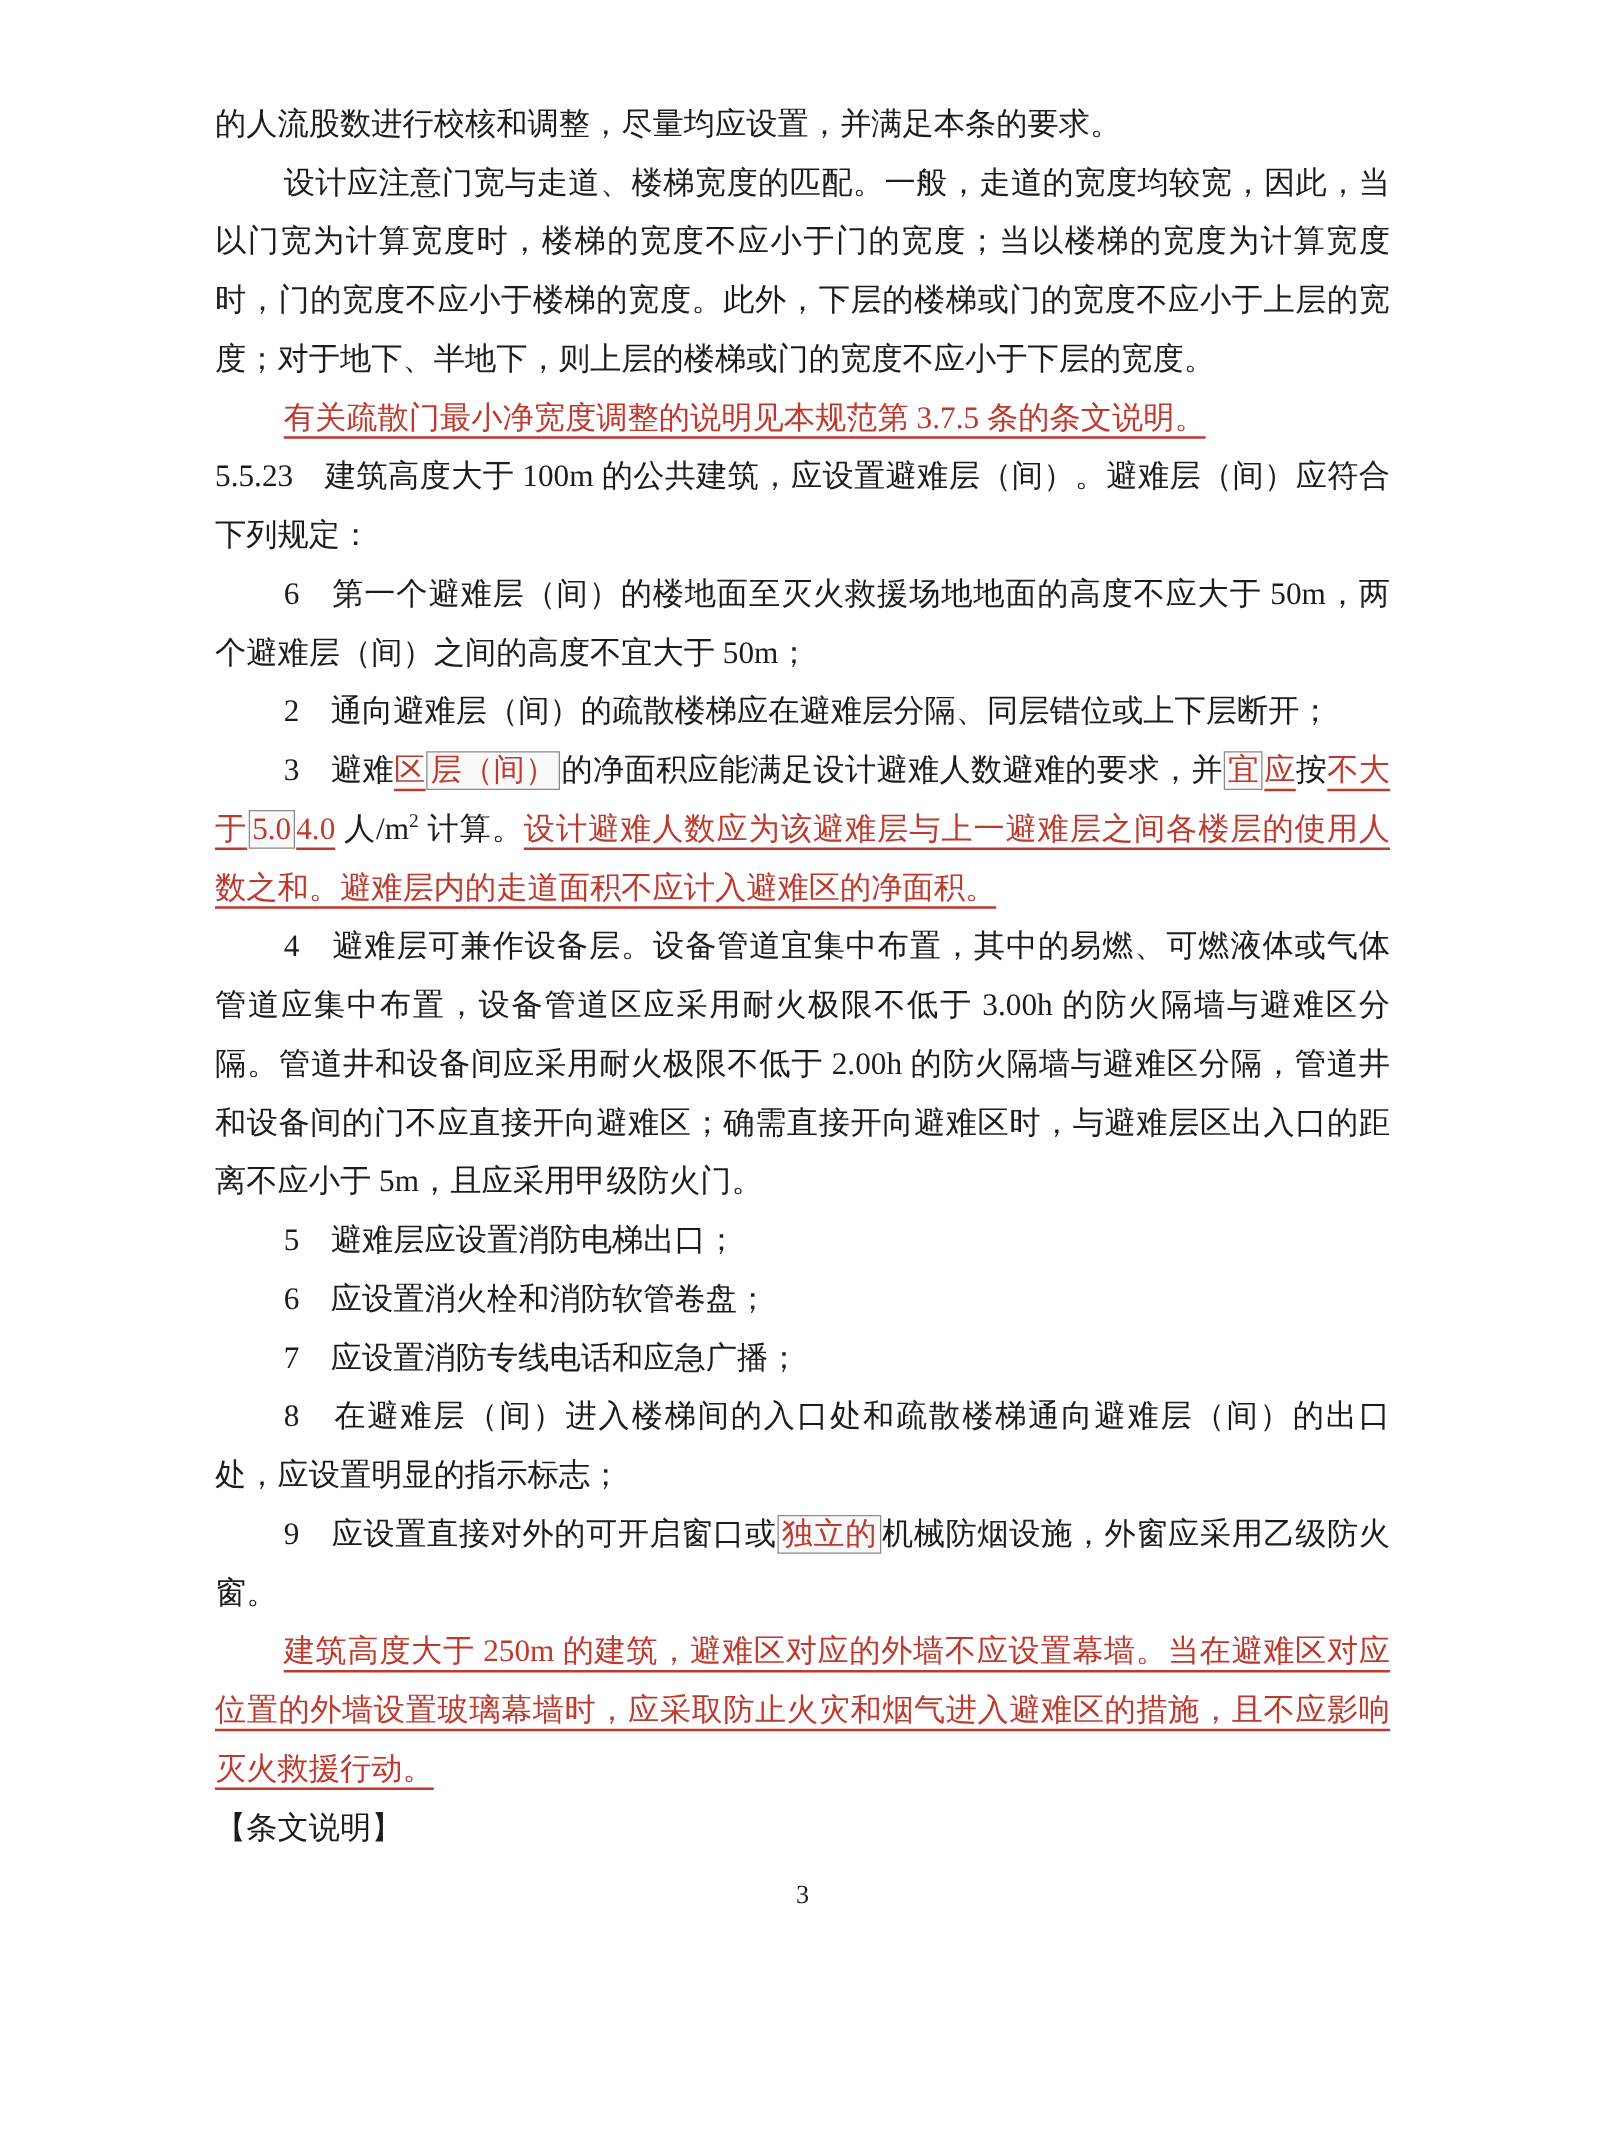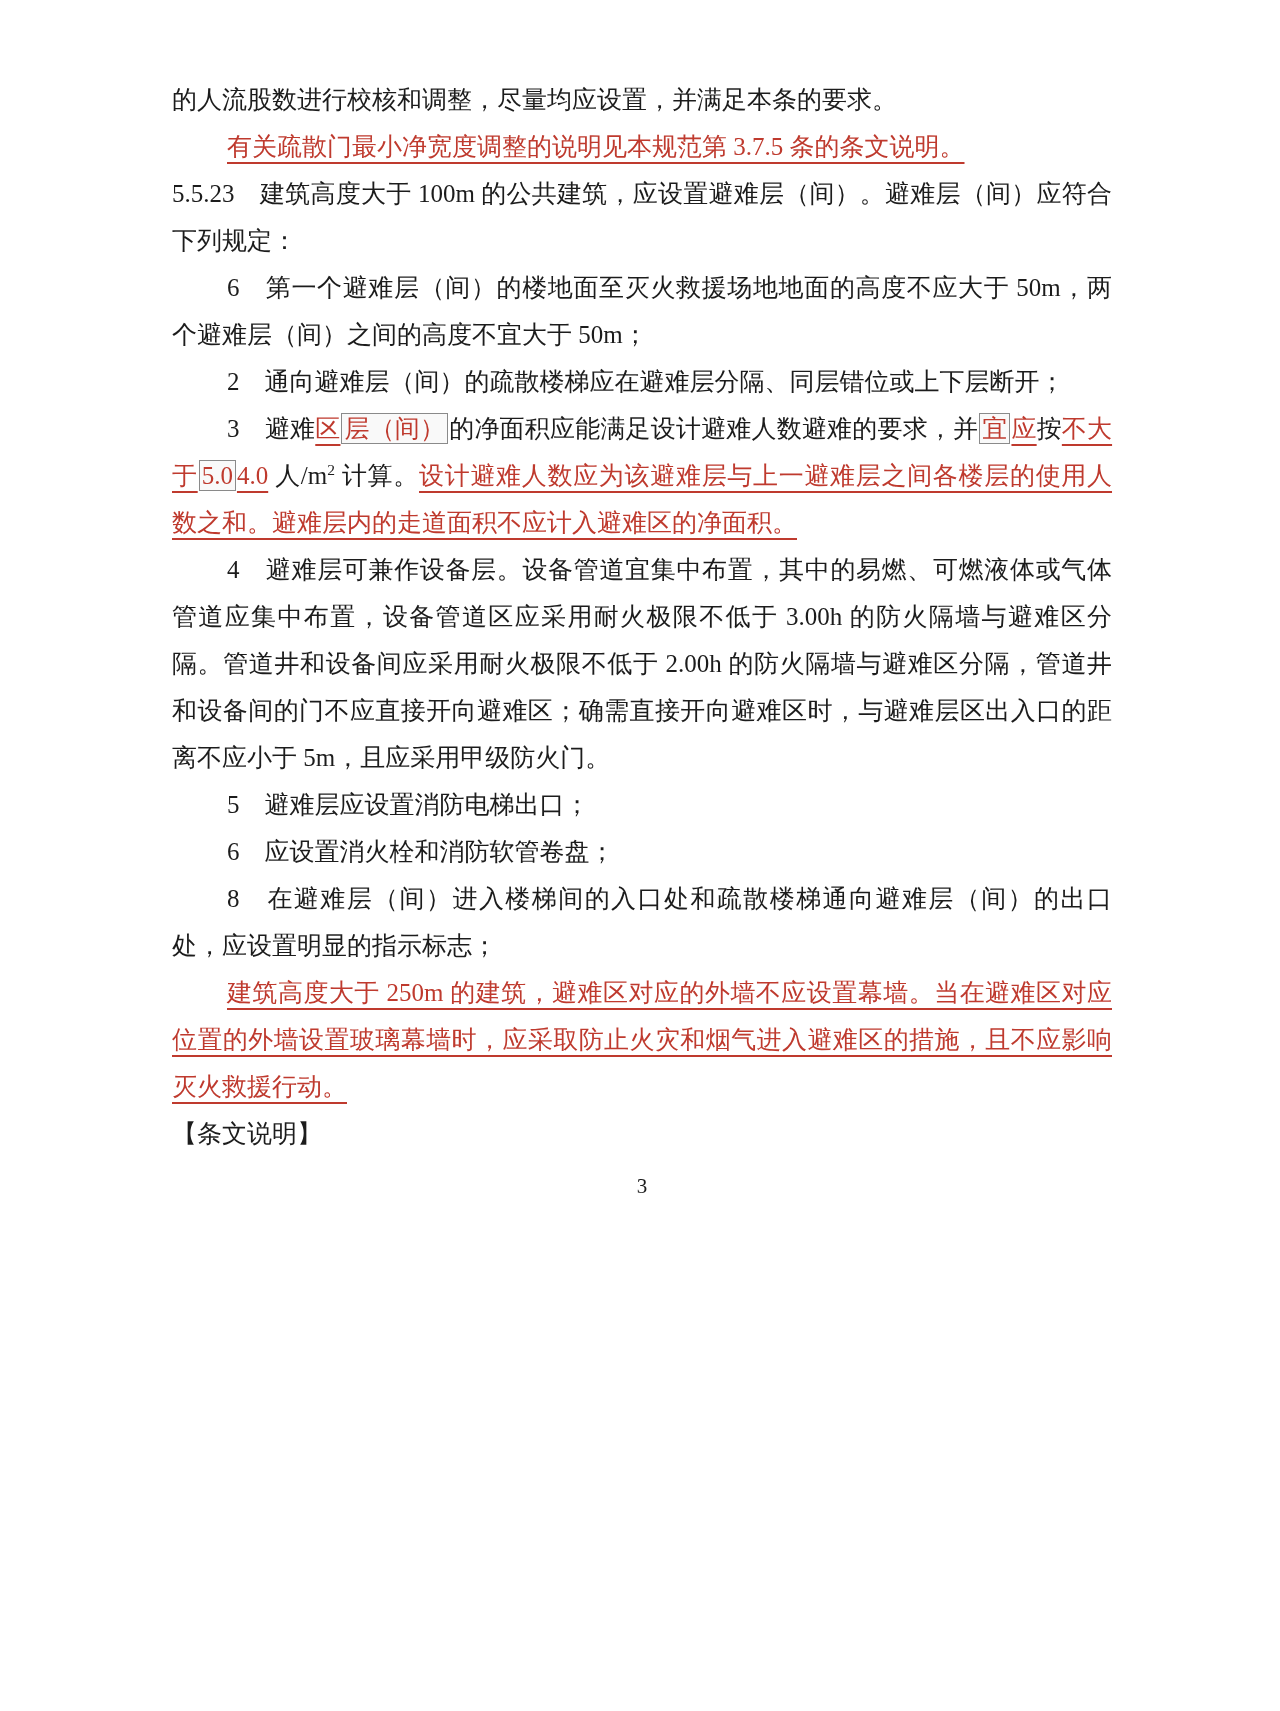--- a/index.html
+++ b/index.html
@@ -65,26 +65,29 @@
     line-height: 30px;
     color: var(--ink);
   }
 </style>
 </head>
 <body>
 
 <div class="page">
   <div id="doc">
       <p><span class="run-b">的人流股数进行校核和调整，尽量均应设置，并满足本条的要求。</span></p>
+      <p class="ind"><span class="run-b">设计应注意门宽与走道、楼梯宽度的匹配。一般，走道的宽度均较宽，因此，当以门宽为计算宽度时，楼梯的宽度不应小于门的宽度；当以楼梯的宽度为计算宽度时，门的宽度不应小于楼梯的宽度。此外，下层的楼梯或门的宽度不应小于上层的宽度；对于地下、半地下，则上层的楼梯或门的宽度不应小于下层的宽度。</span></p>
       <p class="ind"><span class="run-r">有关疏散门最小净宽度调整的说明见本规范第 3.7.5 条的条文说明。</span></p>
       <p><span class="run-b">5.5.23　建筑高度大于 100m 的公共建筑，应设置避难层（间）。避难层（间）应符合下列规定：</span></p>
       <p class="ind"><span class="run-b">6　第一个避难层（间）的楼地面至灭火救援场地地面的高度不应大于 50m，两个避难层（间）之间的高度不宜大于 50m；</span></p>
       <p class="ind"><span class="run-b">2　通向避难层（间）的疏散楼梯应在避难层分隔、同层错位或上下层断开；</span></p>
       <p class="ind"><span class="run-b">3　避难</span><span class="run-r">区</span><span class="run-rb">层（间）</span><span class="run-b">的净面积应能满足设计避难人数避难的要求，并</span><span class="run-rb">宜</span><span class="run-r">应</span><span class="run-b">按</span><span class="run-r">不大于</span><span class="run-rb">5.0</span><span class="run-r">4.0</span><span class="run-b"> 人/m</span><span class="run-sup">2</span><span class="run-b"> 计算。</span><span class="run-r">设计避难人数应为该避难层与上一避难层之间各楼层的使用人数之和。避难层内的走道面积不应计入避难区的净面积。</span></p>
       <p class="ind"><span class="run-b">4　避难层可兼作设备层。设备管道宜集中布置，其中的易燃、可燃液体或气体管道应集中布置，设备管道区应采用耐火极限不低于 3.00h 的防火隔墙与避难区分隔。管道井和设备间应采用耐火极限不低于 2.00h 的防火隔墙与避难区分隔，管道井和设备间的门不应直接开向避难区；确需直接开向避难区时，与避难层区出入口的距离不应小于 5m，且应采用甲级防火门。</span></p>
       <p class="ind"><span class="run-b">5　避难层应设置消防电梯出口；</span></p>
       <p class="ind"><span class="run-b">6　应设置消火栓和消防软管卷盘；</span></p>
+      <p class="ind"><span class="run-b">7　应设置消防专线电话和应急广播；</span></p>
       <p class="ind"><span class="run-b">8　在避难层（间）进入楼梯间的入口处和疏散楼梯通向避难层（间）的出口处，应设置明显的指示标志；</span></p>
+      <p class="ind"><span class="run-b">9　应设置直接对外的可开启窗口或</span><span class="run-rb">独立的</span><span class="run-b">机械防烟设施，外窗应采用乙级防火窗。</span></p>
       <p class="ind"><span class="run-r">建筑高度大于 250m 的建筑，避难区对应的外墙不应设置幕墙。当在避难区对应位置的外墙设置玻璃幕墙时，应采取防止火灾和烟气进入避难区的措施，且不应影响灭火救援行动。</span></p>
       <p><span class="run-b">【条文说明】</span></p>
     </div>
   <div class="page-number">3</div>
 </div>
 
 </body></html>

